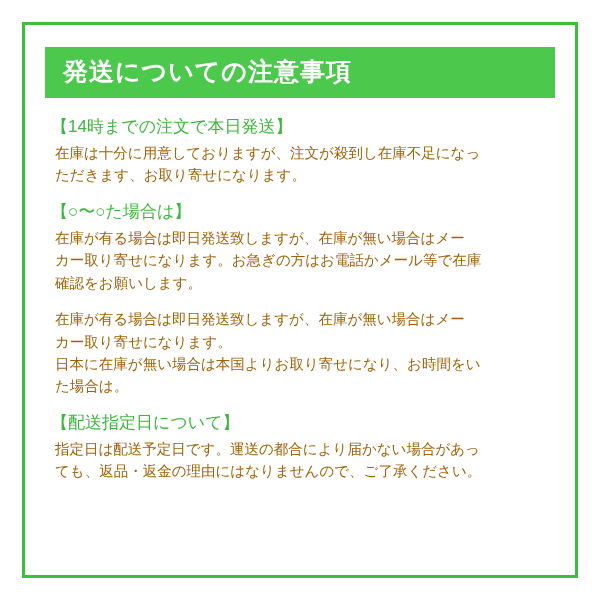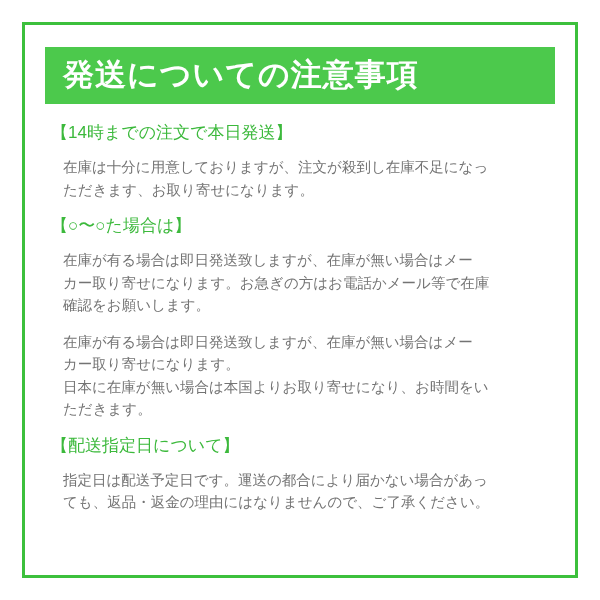--- a/index.html
+++ b/index.html
@@ -25,21 +25,21 @@
     box-sizing: border-box;
     width: 100%;
     height: 100%;
     border: 3px solid #3cc03c;
     background: #ffffff;
     padding: 22px 20px 20px 20px;
   }
   .title-bar {
     background: #4cc94c;
     color: #ffffff;
-    font-size: 31px;
+    font-size: 25px;
     font-weight: bold;
     letter-spacing: 1px;
     padding: 11px 18px 12px 18px;
     margin: 0 0 18px 0;
     line-height: 1.1;
   }
   .section {
     margin: 0 0 14px 0;
     padding: 0 4px 0 6px;
   }
@@ -47,24 +47,24 @@
     margin-bottom: 0;
   }
   .sec-head {
     color: #3cb93c;
     font-size: 17px;
     font-weight: normal;
     line-height: 1.3;
     margin: 0 0 4px 0;
   }
   .sec-body {
-    color: #737373;
+    color: #a16207;
     font-size: 14.5px;
     line-height: 1.55;
-    margin: 12px;
+    margin: 4px;
     letter-spacing: 0px;
   }
   .sec-body p {
     margin: 0;
   }
 </style>
 </head>
 <body>
 
 <div class="page">
@@ -87,21 +87,21 @@
         <p>カー取り寄せになります。お急ぎの方はお電話かメール等で在庫</p>
         <p>確認をお願いします。</p>
       </div>
     </div>
 
     <div class="section">
       <div class="sec-body">
         <p>在庫が有る場合は即日発送致しますが、在庫が無い場合はメー</p>
         <p>カー取り寄せになります。</p>
         <p>日本に在庫が無い場合は本国よりお取り寄せになり、お時間をい</p>
-        <p>ただきます。</p>
+        <p>た場合は。</p>
       </div>
     </div>
 
     <div class="section">
       <div class="sec-head">【配送指定日について】</div>
       <div class="sec-body">
         <p>指定日は配送予定日です。運送の都合により届かない場合があっ</p>
         <p>ても、返品・返金の理由にはなりませんので、ご了承ください。</p>
       </div>
     </div>

